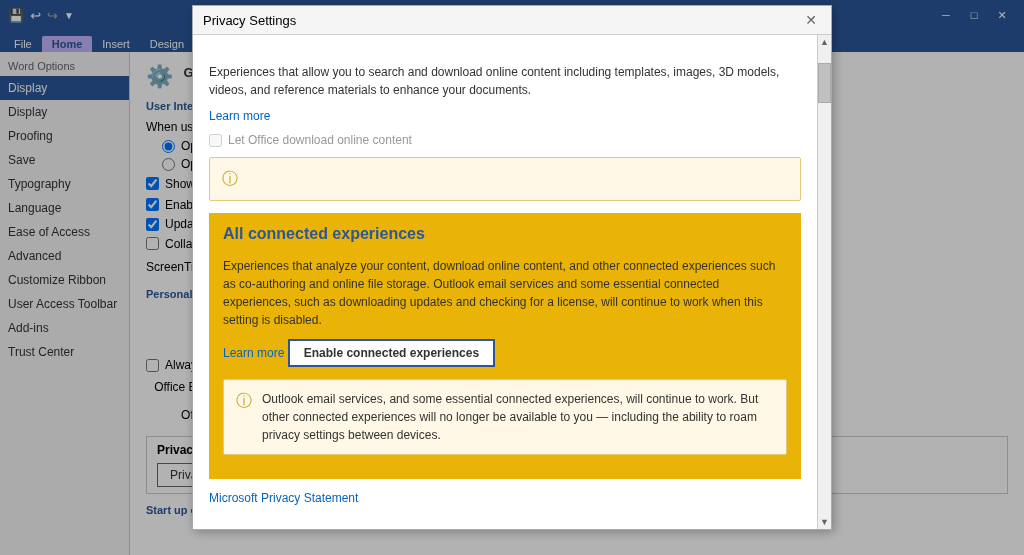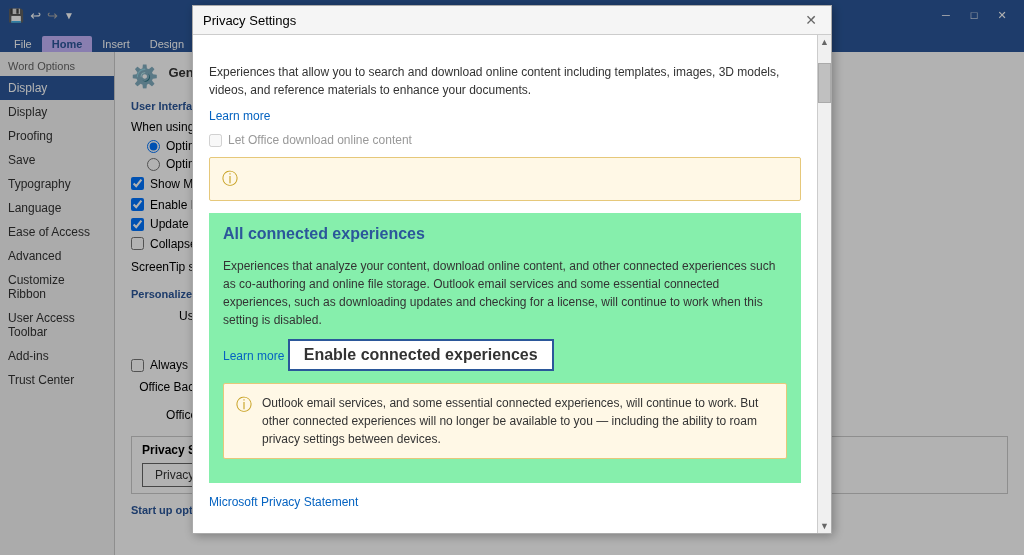--- a/index.html
+++ b/index.html
@@ -38,21 +38,21 @@
     .ribbon-tab.active { background: #c4b5fd; color: #2b579a; font-weight: bold; }
 
     
     .main-area {
       display: flex;
       height: calc(555px - 52px);
     }
 
     
     .sidebar {
-      width: 115px;
+      width: 130px;
       background: #f5f5f5;
       border-right: 1px solid #ccc;
       padding: 4px 0;
       flex-shrink: 0;
     }
     .sidebar-title {
       font-size: 11px;
       color: #666;
       padding: 4px 8px;
     }
@@ -240,30 +240,30 @@
     .warning-icon { font-size: 16px; color: #c7a020; flex-shrink: 0; margin-top: 1px; }
     .warning-text { font-size: 12px; color: #333; line-height: 1.5; }
 
     .dialog-section-title {
       font-size: 16px;
       font-weight: bold;
       color: #2b579a;
       margin-bottom: 8px;
     }
     .dialog-section-bg {
-      background: #86efac;
+      background: #eab308;
       padding: 12px 14px;
       margin-bottom: 12px;
     }
 
     .enable-btn {
       border: 2px solid #2b579a;
       background: white;
       padding: 5px 14px;
-      font-size: 16px;
+      font-size: 12px;
       cursor: pointer;
       color: #333;
       font-weight: bold;
       margin-bottom: 12px;
     }
 
     .scrollbar-area {
       width: 14px;
       background: #f0f0f0;
       border-left: 1px solid #ccc;

